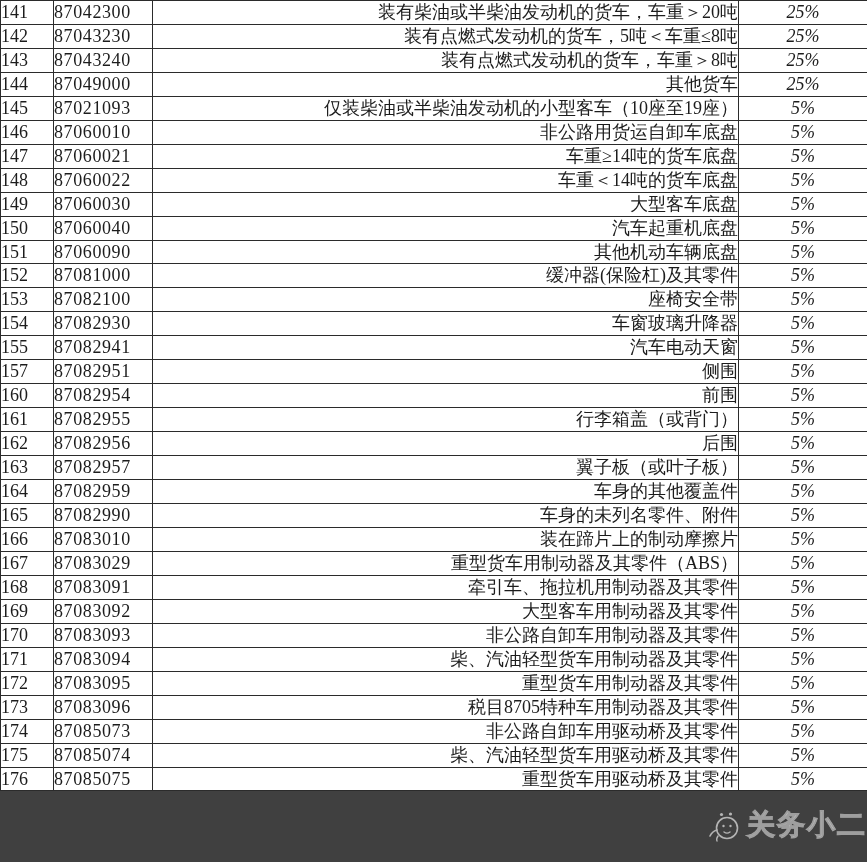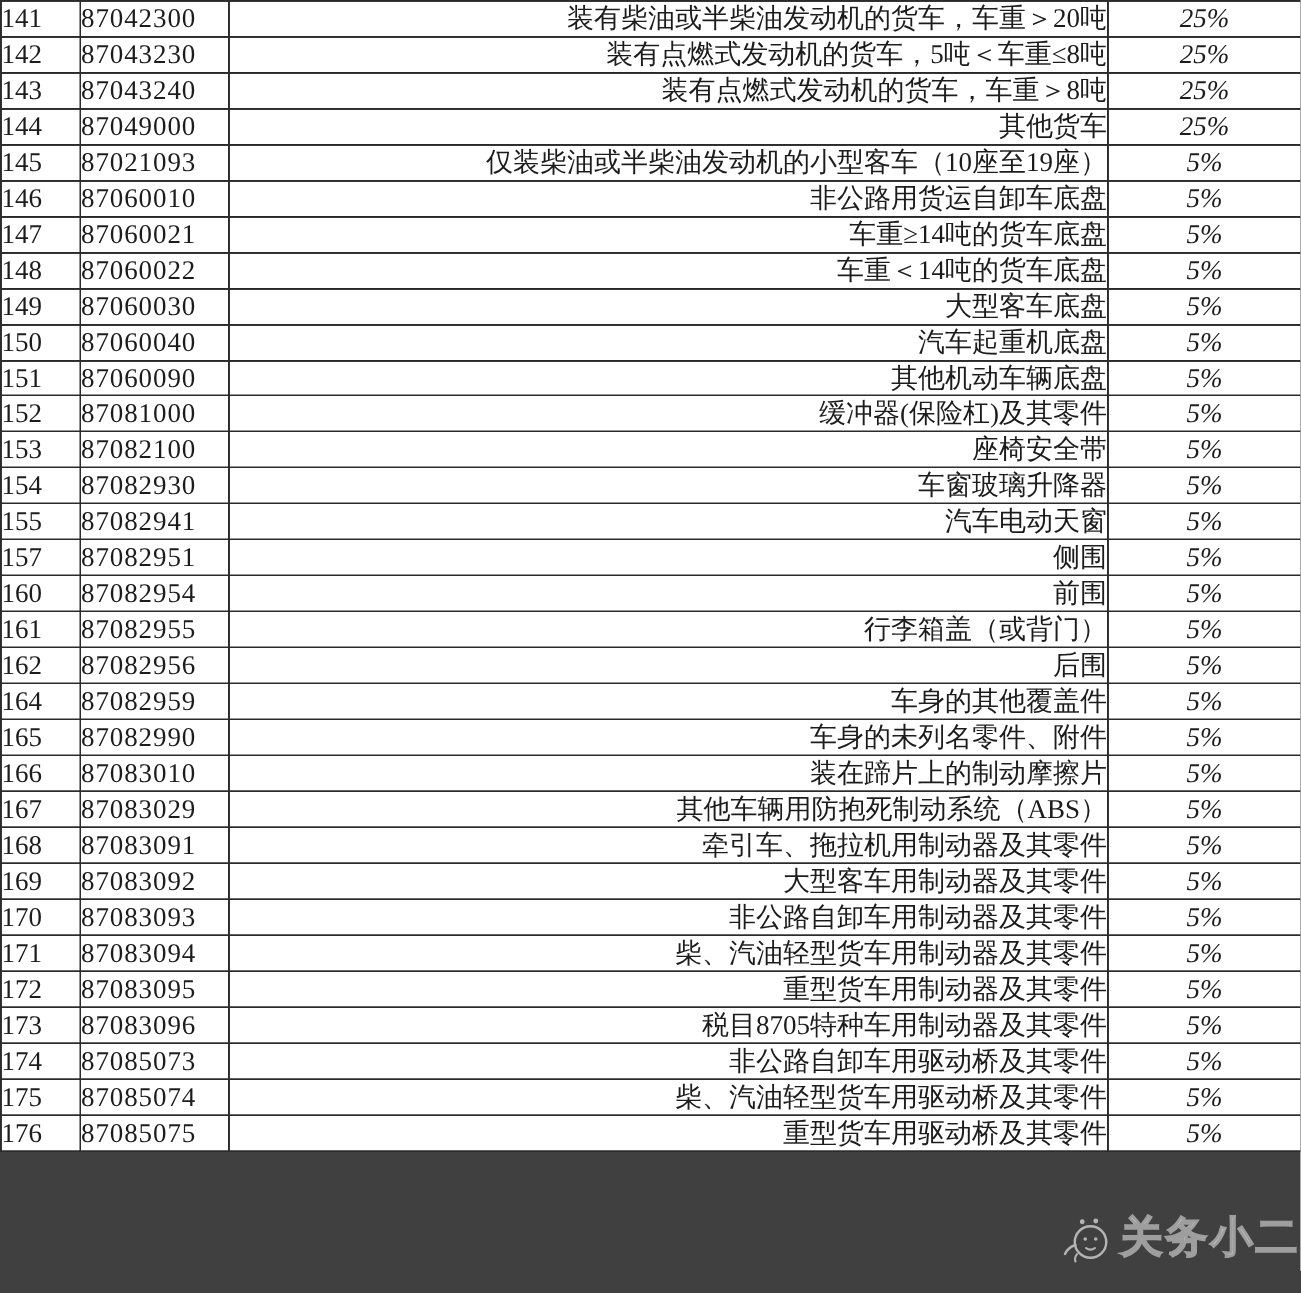--- a/index.html
+++ b/index.html
@@ -173,41 +173,47 @@
           <td class="c-desc">行李箱盖（或背门）</td>
           <td class="c-rate">5%</td>
         </tr>
         <tr>
           <td class="c-num">162</td>
           <td class="c-code">87082956</td>
           <td class="c-desc">后围</td>
           <td class="c-rate">5%</td>
         </tr>
         <tr>
+          <td class="c-num">163</td>
+          <td class="c-code">87082957</td>
+          <td class="c-desc">翼子板（或叶子板）</td>
+          <td class="c-rate">5%</td>
+        </tr>
+        <tr>
           <td class="c-num">164</td>
           <td class="c-code">87082959</td>
           <td class="c-desc">车身的其他覆盖件</td>
           <td class="c-rate">5%</td>
         </tr>
         <tr>
           <td class="c-num">165</td>
           <td class="c-code">87082990</td>
           <td class="c-desc">车身的未列名零件、附件</td>
           <td class="c-rate">5%</td>
         </tr>
         <tr>
           <td class="c-num">166</td>
           <td class="c-code">87083010</td>
           <td class="c-desc">装在蹄片上的制动摩擦片</td>
           <td class="c-rate">5%</td>
         </tr>
         <tr>
           <td class="c-num">167</td>
           <td class="c-code">87083029</td>
-          <td class="c-desc">其他车辆用防抱死制动系统（ABS）</td>
+          <td class="c-desc">重型货车用制动器及其零件（ABS）</td>
           <td class="c-rate">5%</td>
         </tr>
         <tr>
           <td class="c-num">168</td>
           <td class="c-code">87083091</td>
           <td class="c-desc">牵引车、拖拉机用制动器及其零件</td>
           <td class="c-rate">5%</td>
         </tr>
         <tr>
           <td class="c-num">169</td>

